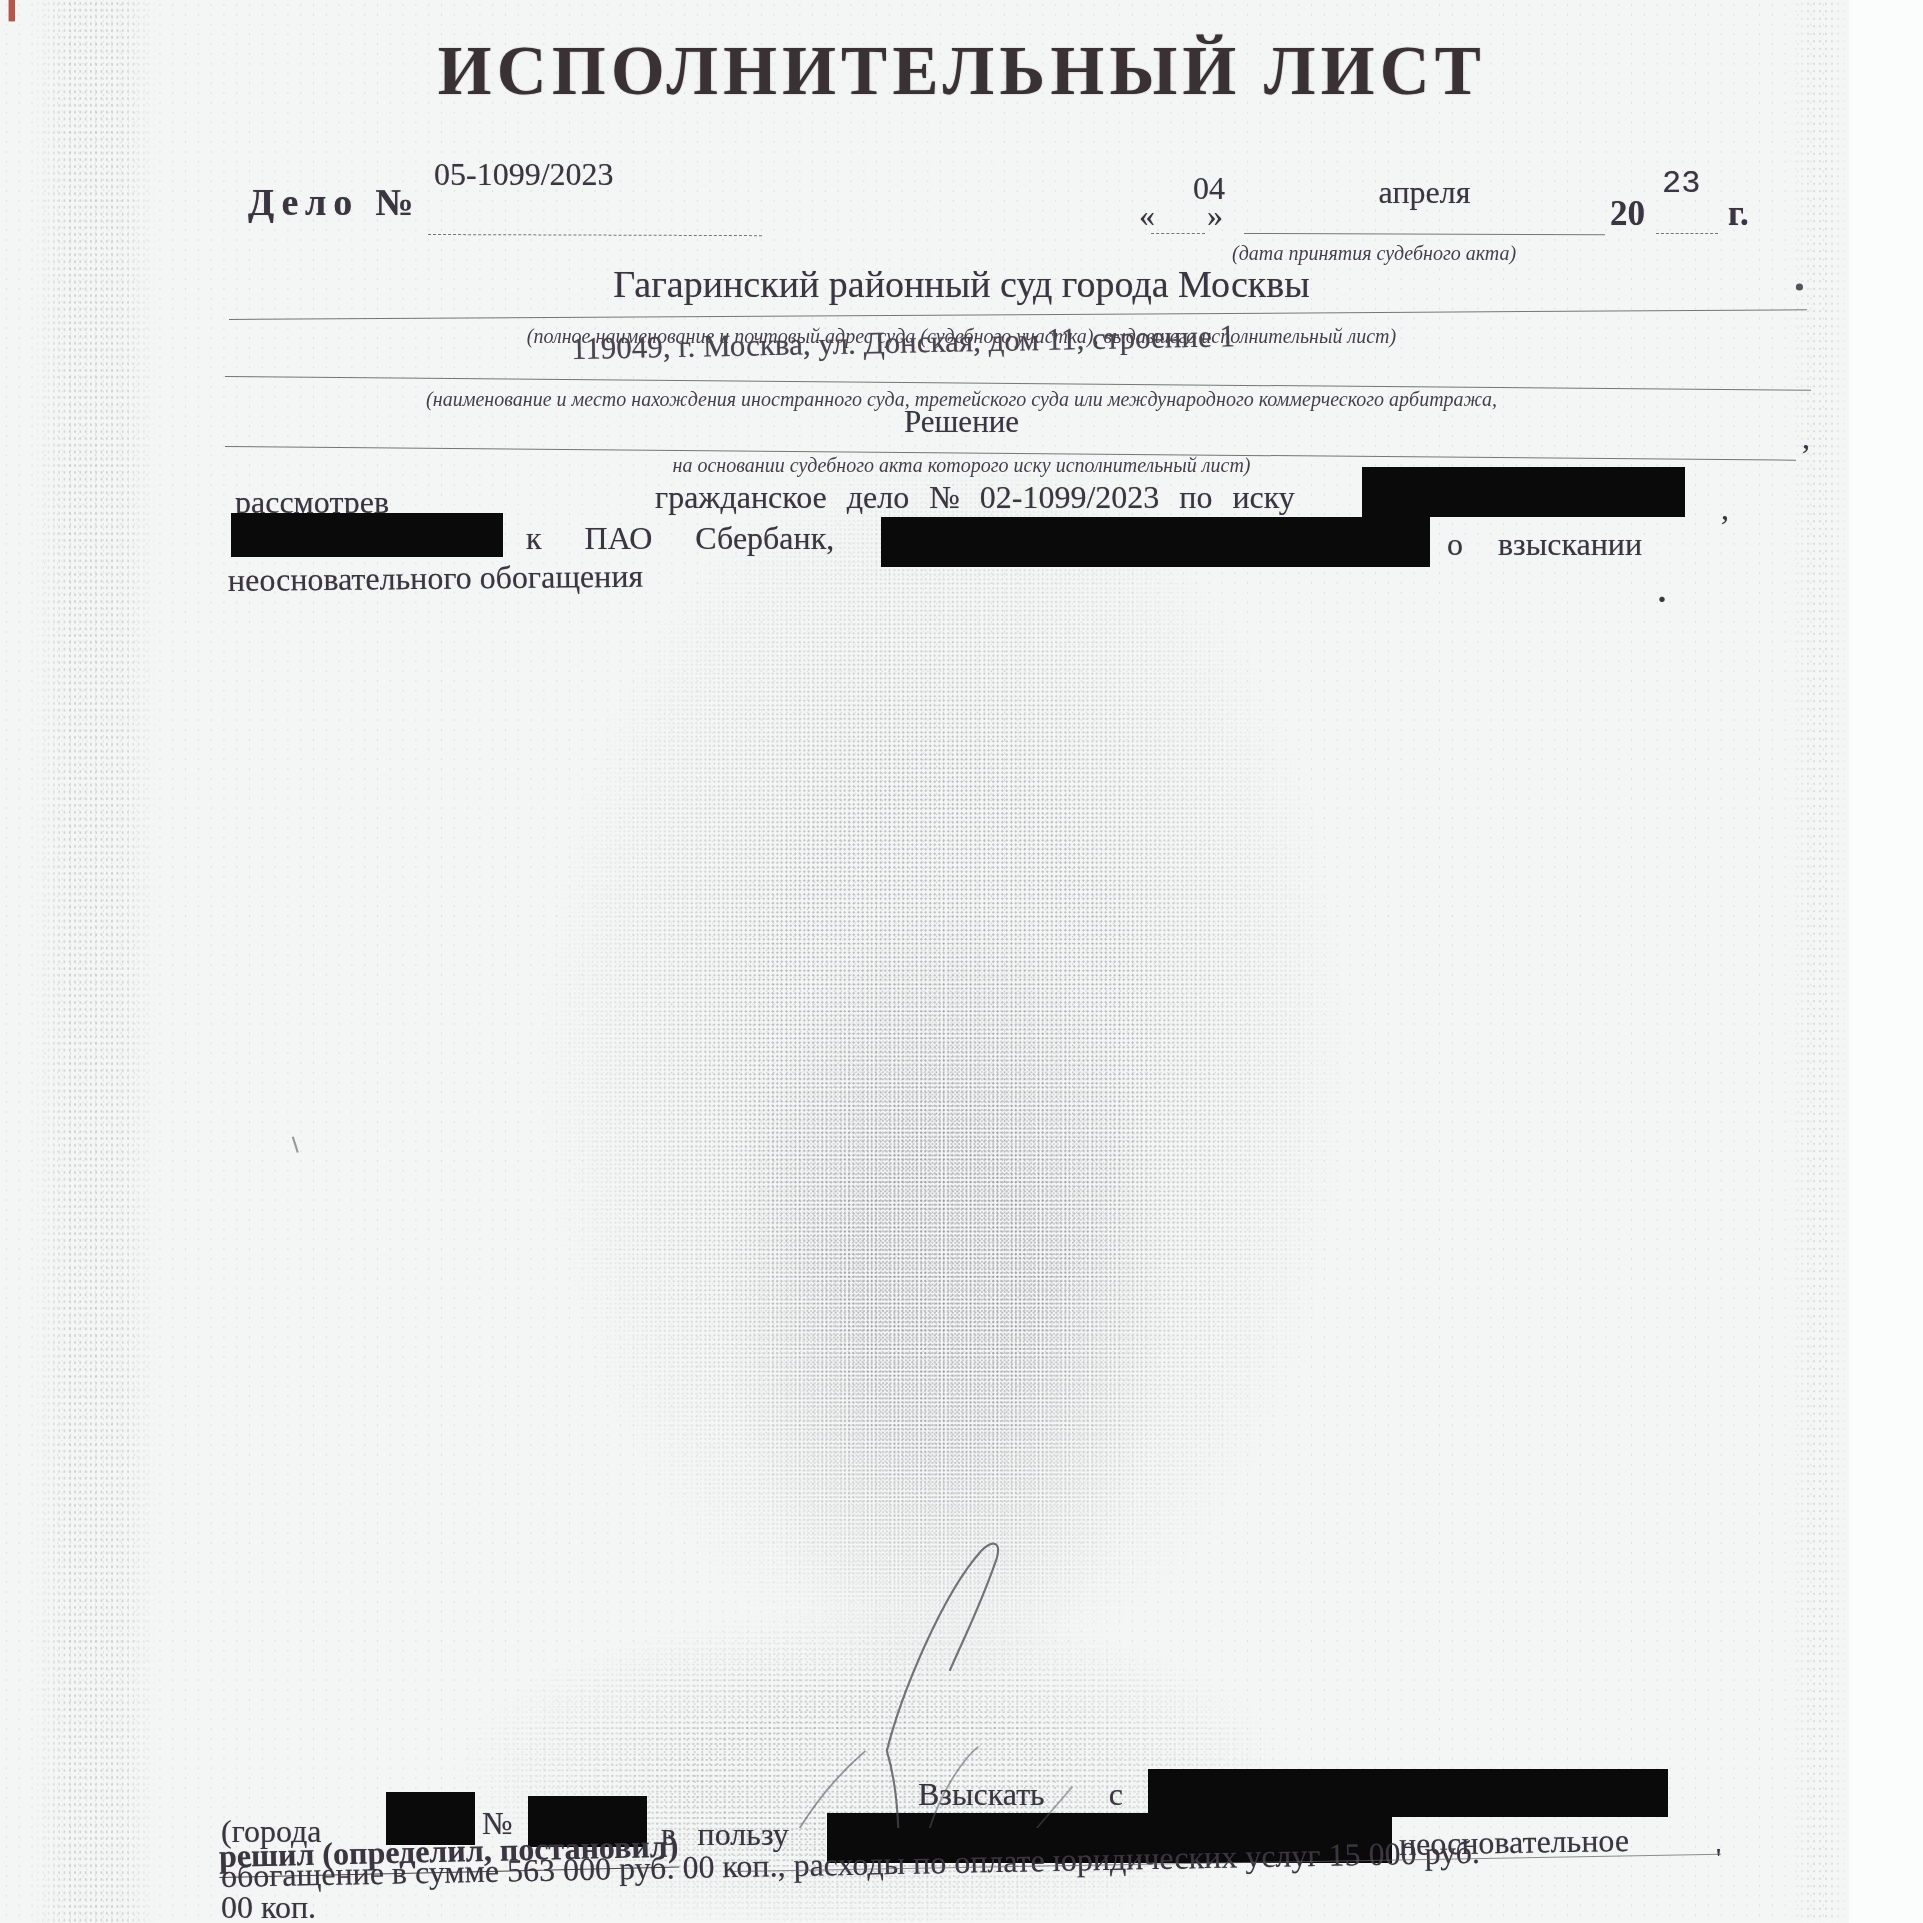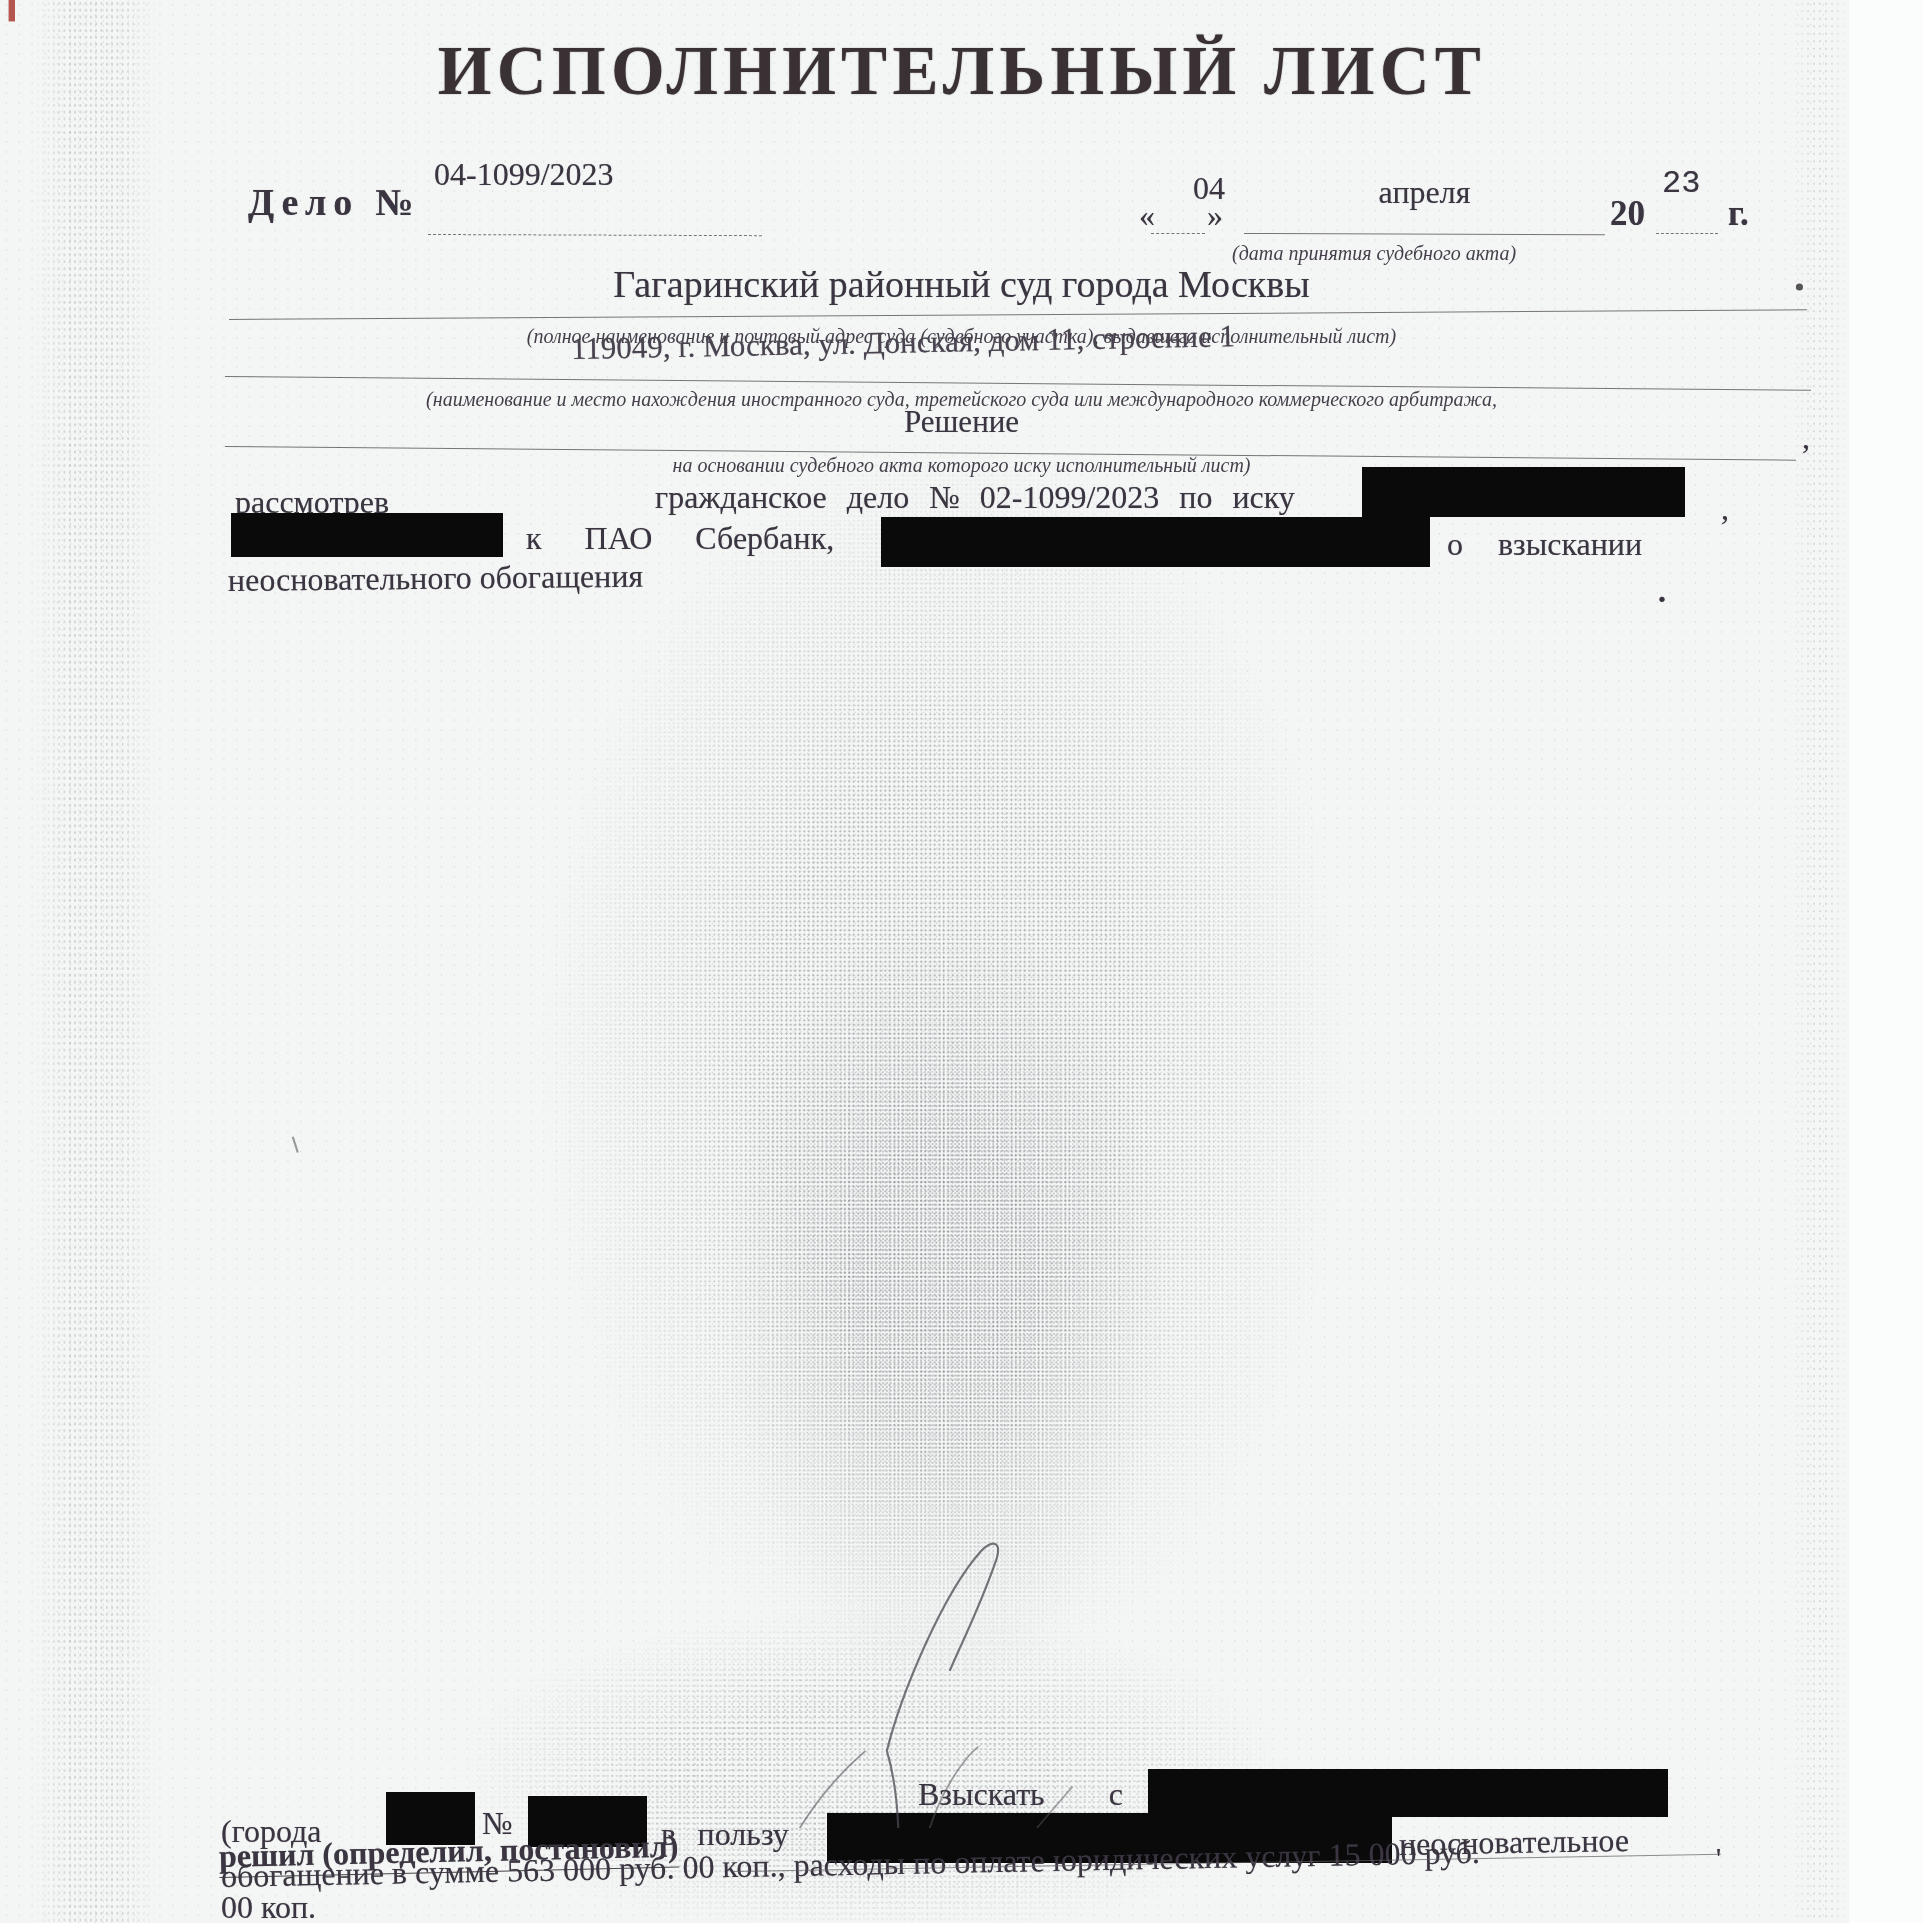--- a/index.html
+++ b/index.html
@@ -85,21 +85,21 @@
   <div class="margin-right-white"></div>
   <div class="edge-left"></div>
   <div class="edge-right"></div>
   <div class="smudge"></div>
   <div class="smudge2"></div>
   <div class="smudge3"></div>
 
   <div class="abs title">ИСПОЛНИТЕЛЬНЫЙ ЛИСТ</div>
 
   <div class="abs txt bold" style="left:248px;top:180px;font-size:38px;letter-spacing:6.8px;">Дело №</div>
-  <div class="abs txt" style="left:434px;top:156px;">04-1099/2023</div>
+  <div class="abs txt" style="left:434px;top:156px;">05-1099/2023</div>
   <div class="fline" style="left:428px;top:234px;width:334px;transform:rotate(.2deg);border-top-style:dashed;"></div>
 
   <div class="abs txt" style="left:1139px;top:197px;">«</div>
   <div class="abs txt" style="left:1169px;top:170px;margin-left:24px;">04</div>
   <div class="abs txt" style="left:1207px;top:197px;">»</div>
   <div class="fline" style="left:1151px;top:233px;width:54px;border-top-style:dashed;"></div>
   <div class="abs txt" style="left:1244px;top:174px;width:361px;text-align:center;">апреля</div>
   <div class="fline" style="left:1244px;top:233px;width:361px;transform:rotate(.2deg);"></div>
   <div class="abs txt bold" style="left:1610px;top:194px;font-size:35px;">20</div>
   <div class="abs txt" style="left:1662px;top:165px;font-family:Liberation Mono, monospace;">23</div>

